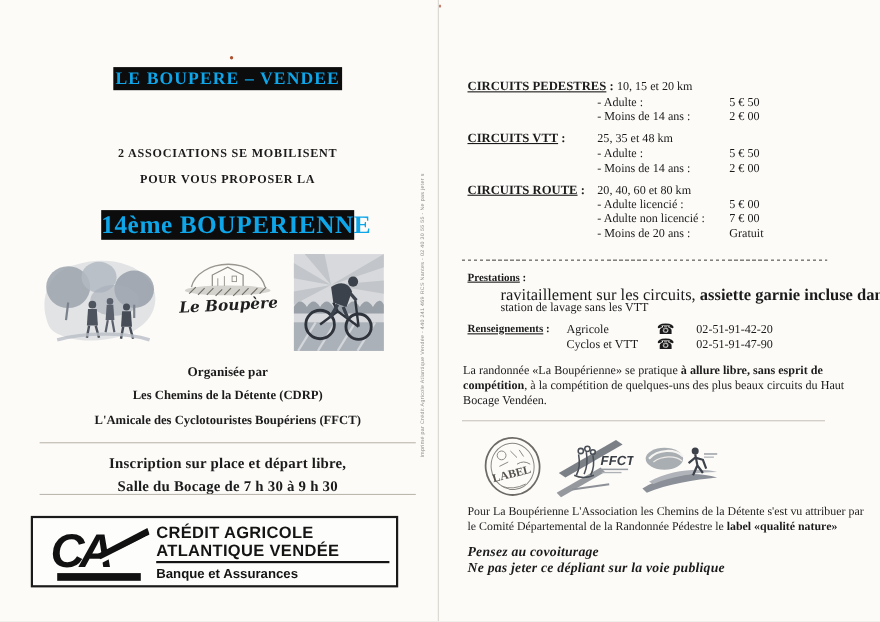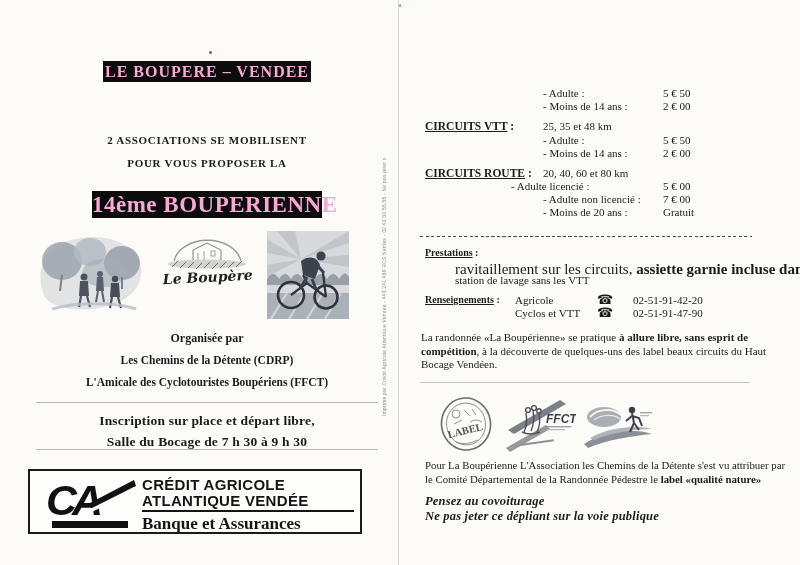--- a/index.html
+++ b/index.html
@@ -5,40 +5,40 @@
   html,body{margin:0;padding:0;background:#e8e6e2;}
   .page{
     position:relative; width:800px; height:565px; margin:0 auto;
     background:#fcfbf8; overflow:hidden;
     font-family:"Liberation Serif", serif; color:#1b1b1b;
   }
   .abs{position:absolute; white-space:nowrap;}
   .ctr{text-align:center;}
   
   .banner{
-    background:#0c0c0c; color:#f9a8d4; font-weight:bold; text-align:center;
+    background:#0c0c0c; color:#0ea5e9; font-weight:bold; text-align:center;
     letter-spacing:1px;
   }
   .banner-location{left:103px; top:61px; width:208px; height:21px; line-height:22px; font-size:16px;}
   .banner-title{left:92px; top:191px; width:230px; height:27px; line-height:28px; font-size:23px; letter-spacing:.5px;}
   .date-line{left:0; top:93px; width:414px; font-size:19px; font-weight:bold; letter-spacing:.4px;}
   .intro{left:0; width:414px; font-size:11px; font-weight:bold; letter-spacing:.7px;}
   .org-head{left:0; top:331px; width:414px; font-size:12px; font-weight:bold;}
   .org-line{left:0; width:414px; font-size:11.5px; font-weight:bold;}
   .reg-line{left:0; width:414px; font-size:13.5px; font-weight:bold; letter-spacing:.2px;}
   .hrule{height:1px; background:#bcb7af;}
   
   .ca-box{
     left:28px; top:469px; width:330px; height:61px;
     border:2px solid #1a1a1a; background:#fdfdfb;
   }
   .ca-text{position:absolute; left:112px; top:6px; font-family:"Liberation Sans", sans-serif; color:#141414;}
   .ca-name{font-size:15px; font-weight:bold; line-height:15.5px; letter-spacing:.3px; white-space:nowrap;}
   .ca-rule{width:212px; height:2px; background:#141414; margin-top:2px;}
-  .ca-tagline{font-size:17px; font-weight:bold; margin-top:2px; white-space:nowrap;font-family:Liberation Serif, serif;}
+  .ca-tagline{font-size:12px; font-weight:bold; margin-top:2px; white-space:nowrap;}
   
   .fold{left:398px; top:0; width:1px; height:565px; background:#dad6cf;}
   .print-credit{
     left:382px; top:158px; height:258px; width:10px;
     writing-mode:vertical-rl; transform:rotate(180deg);
     font-size:4.8px; color:#8f8d86; letter-spacing:.3px; overflow:hidden;
     font-family:"Liberation Sans", sans-serif;
   }
   .speck{border-radius:50%;}
   
@@ -158,37 +158,40 @@
       <div class="ca-rule"></div>
       <div class="ca-tagline">Banque et Assurances</div>
     </div>
   </div>
 
   <div class="abs fold"></div>
   <div class="abs print-credit">Imprimé par Crédit Agricole Atlantique Vendée - 440 241 469 RCS Nantes - 02 40 30 55 55 - Ne pas jeter sur la voie publique</div>
   <div class="abs speck" style="left:209px; top:51px; width:3px; height:3px; background:#b0502f;"></div>
   <div class="abs speck" style="left:399px; top:4px; width:2px; height:3px; background:#c9796a;"></div>
 
+  <div class="abs c-head" style="left:425px; top:73px;">
+    <span class="c-label">CIRCUITS PEDESTRES</span><span class="c-colon"> : </span><span class="c-dist">10, 15 et 20 km</span>
+  </div>
   <div class="abs rtxt" style="left:543px; top:87px;">- Adulte :</div>
   <div class="abs rtxt" style="left:663px; top:87px;">5 € 50</div>
   <div class="abs rtxt" style="left:543px; top:100px;">- Moins de 14 ans :</div>
   <div class="abs rtxt" style="left:663px; top:100px;">2 € 00</div>
 
   <div class="abs c-head" style="left:425px; top:120px;">
     <span style="display:inline-block; min-width:118px;"><span class="c-label">CIRCUITS VTT</span><span class="c-colon"> : </span></span><span class="c-dist">25, 35 et 48 km</span>
   </div>
   <div class="abs rtxt" style="left:543px; top:134px;">- Adulte :</div>
   <div class="abs rtxt" style="left:663px; top:134px;">5 € 50</div>
   <div class="abs rtxt" style="left:543px; top:147px;">- Moins de 14 ans :</div>
   <div class="abs rtxt" style="left:663px; top:147px;">2 € 00</div>
 
   <div class="abs c-head" style="left:425px; top:167px;">
     <span style="display:inline-block; min-width:118px;"><span class="c-label">CIRCUITS ROUTE</span><span class="c-colon"> : </span></span><span class="c-dist">20, 40, 60 et 80 km</span>
   </div>
-  <div class="abs rtxt" style="left:511px; top:180px;">- Adulte licencié :</div>
+  <div class="abs rtxt" style="left:543px; top:180px;">- Adulte licencié :</div>
   <div class="abs rtxt" style="left:663px; top:180px;">5 € 00</div>
   <div class="abs rtxt" style="left:543px; top:193px;">- Adulte non licencié :</div>
   <div class="abs rtxt" style="left:663px; top:193px;">7 € 00</div>
   <div class="abs rtxt" style="left:543px; top:206px;">- Moins de 20 ans :</div>
   <div class="abs rtxt" style="left:663px; top:206px;">Gratuit</div>
 
   <div class="abs dashed"></div>
 
   <div class="abs sec-label" style="left:425px; top:247px;">
     <span class="lbl">Prestations</span><span> :</span>
@@ -203,21 +206,21 @@
   </div>
   <div class="abs rtxt" style="left:515px; top:294px;">Agricole</div>
   <div class="abs phone" style="left:597px; top:294px;">☎</div>
   <div class="abs rtxt" style="left:633px; top:294px;">02-51-91-42-20</div>
   <div class="abs rtxt" style="left:515px; top:307px;">Cyclos et VTT</div>
   <div class="abs phone" style="left:597px; top:307px;">☎</div>
   <div class="abs rtxt" style="left:633px; top:307px;">02-51-91-47-90</div>
 
   <div class="abs desc">
     <div><span>La randonnée «La Boupérienne» se pratique </span><b>à allure libre, sans esprit de</b></div>
-    <div><b>compétition</b><span>, à la découverte de quelques-uns des label beaux circuits du Haut</span></div>
+    <div><b>compétition</b><span>, à la compétition de quelques-uns des plus beaux circuits du Haut</span></div>
     <div>Bocage Vendéen.</div>
   </div>
 
   <div class="abs thinrule"></div>
 
   <svg class="abs" style="left:440px; top:396px;" width="52" height="56" viewBox="0 0 52 56">
     <ellipse cx="26" cy="28" rx="24.5" ry="26" fill="none" stroke="#6e6b66" stroke-width="1.6" transform="rotate(-8 26 28)"></ellipse>
     <ellipse cx="26" cy="28" rx="19.5" ry="21" fill="none" stroke="#8a8781" stroke-width="0.9" transform="rotate(-8 26 28)"></ellipse>
     <circle cx="16" cy="18" r="4" fill="none" stroke="#8a8781" stroke-width="0.9"></circle>
     <path d="M24,14 L30,20 M32,13 L36,19 M14,28 L22,24 M30,26 Q36,22 42,26" stroke="#8a8781" stroke-width="0.9" fill="none"></path>

